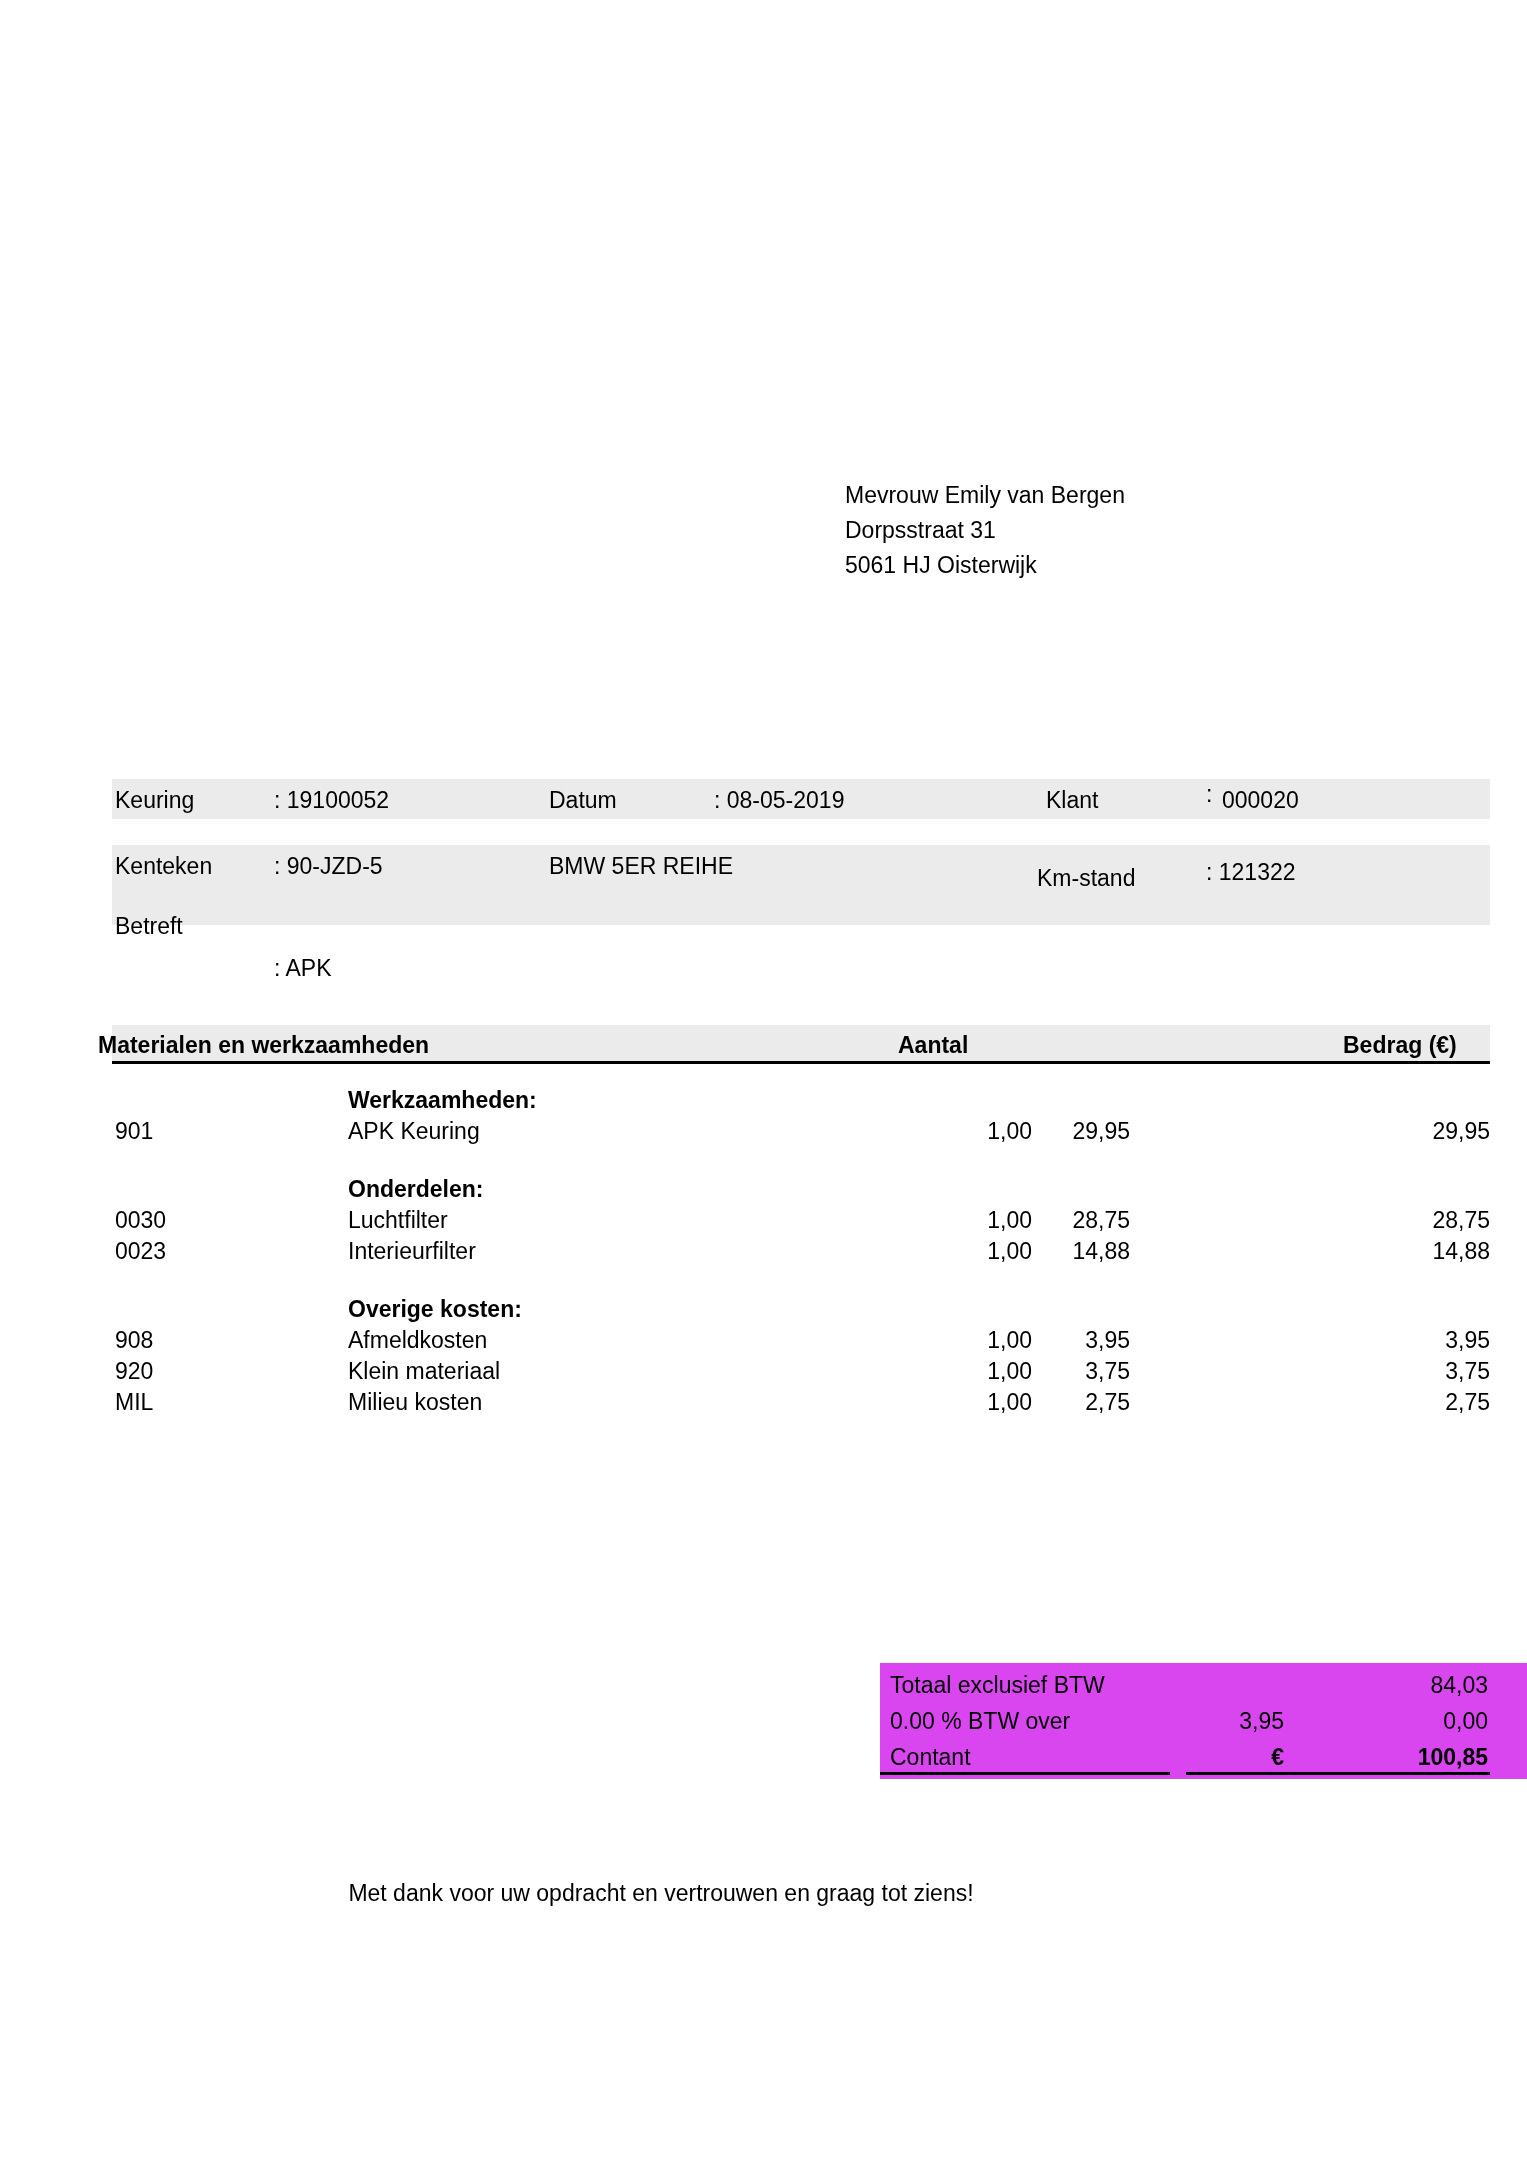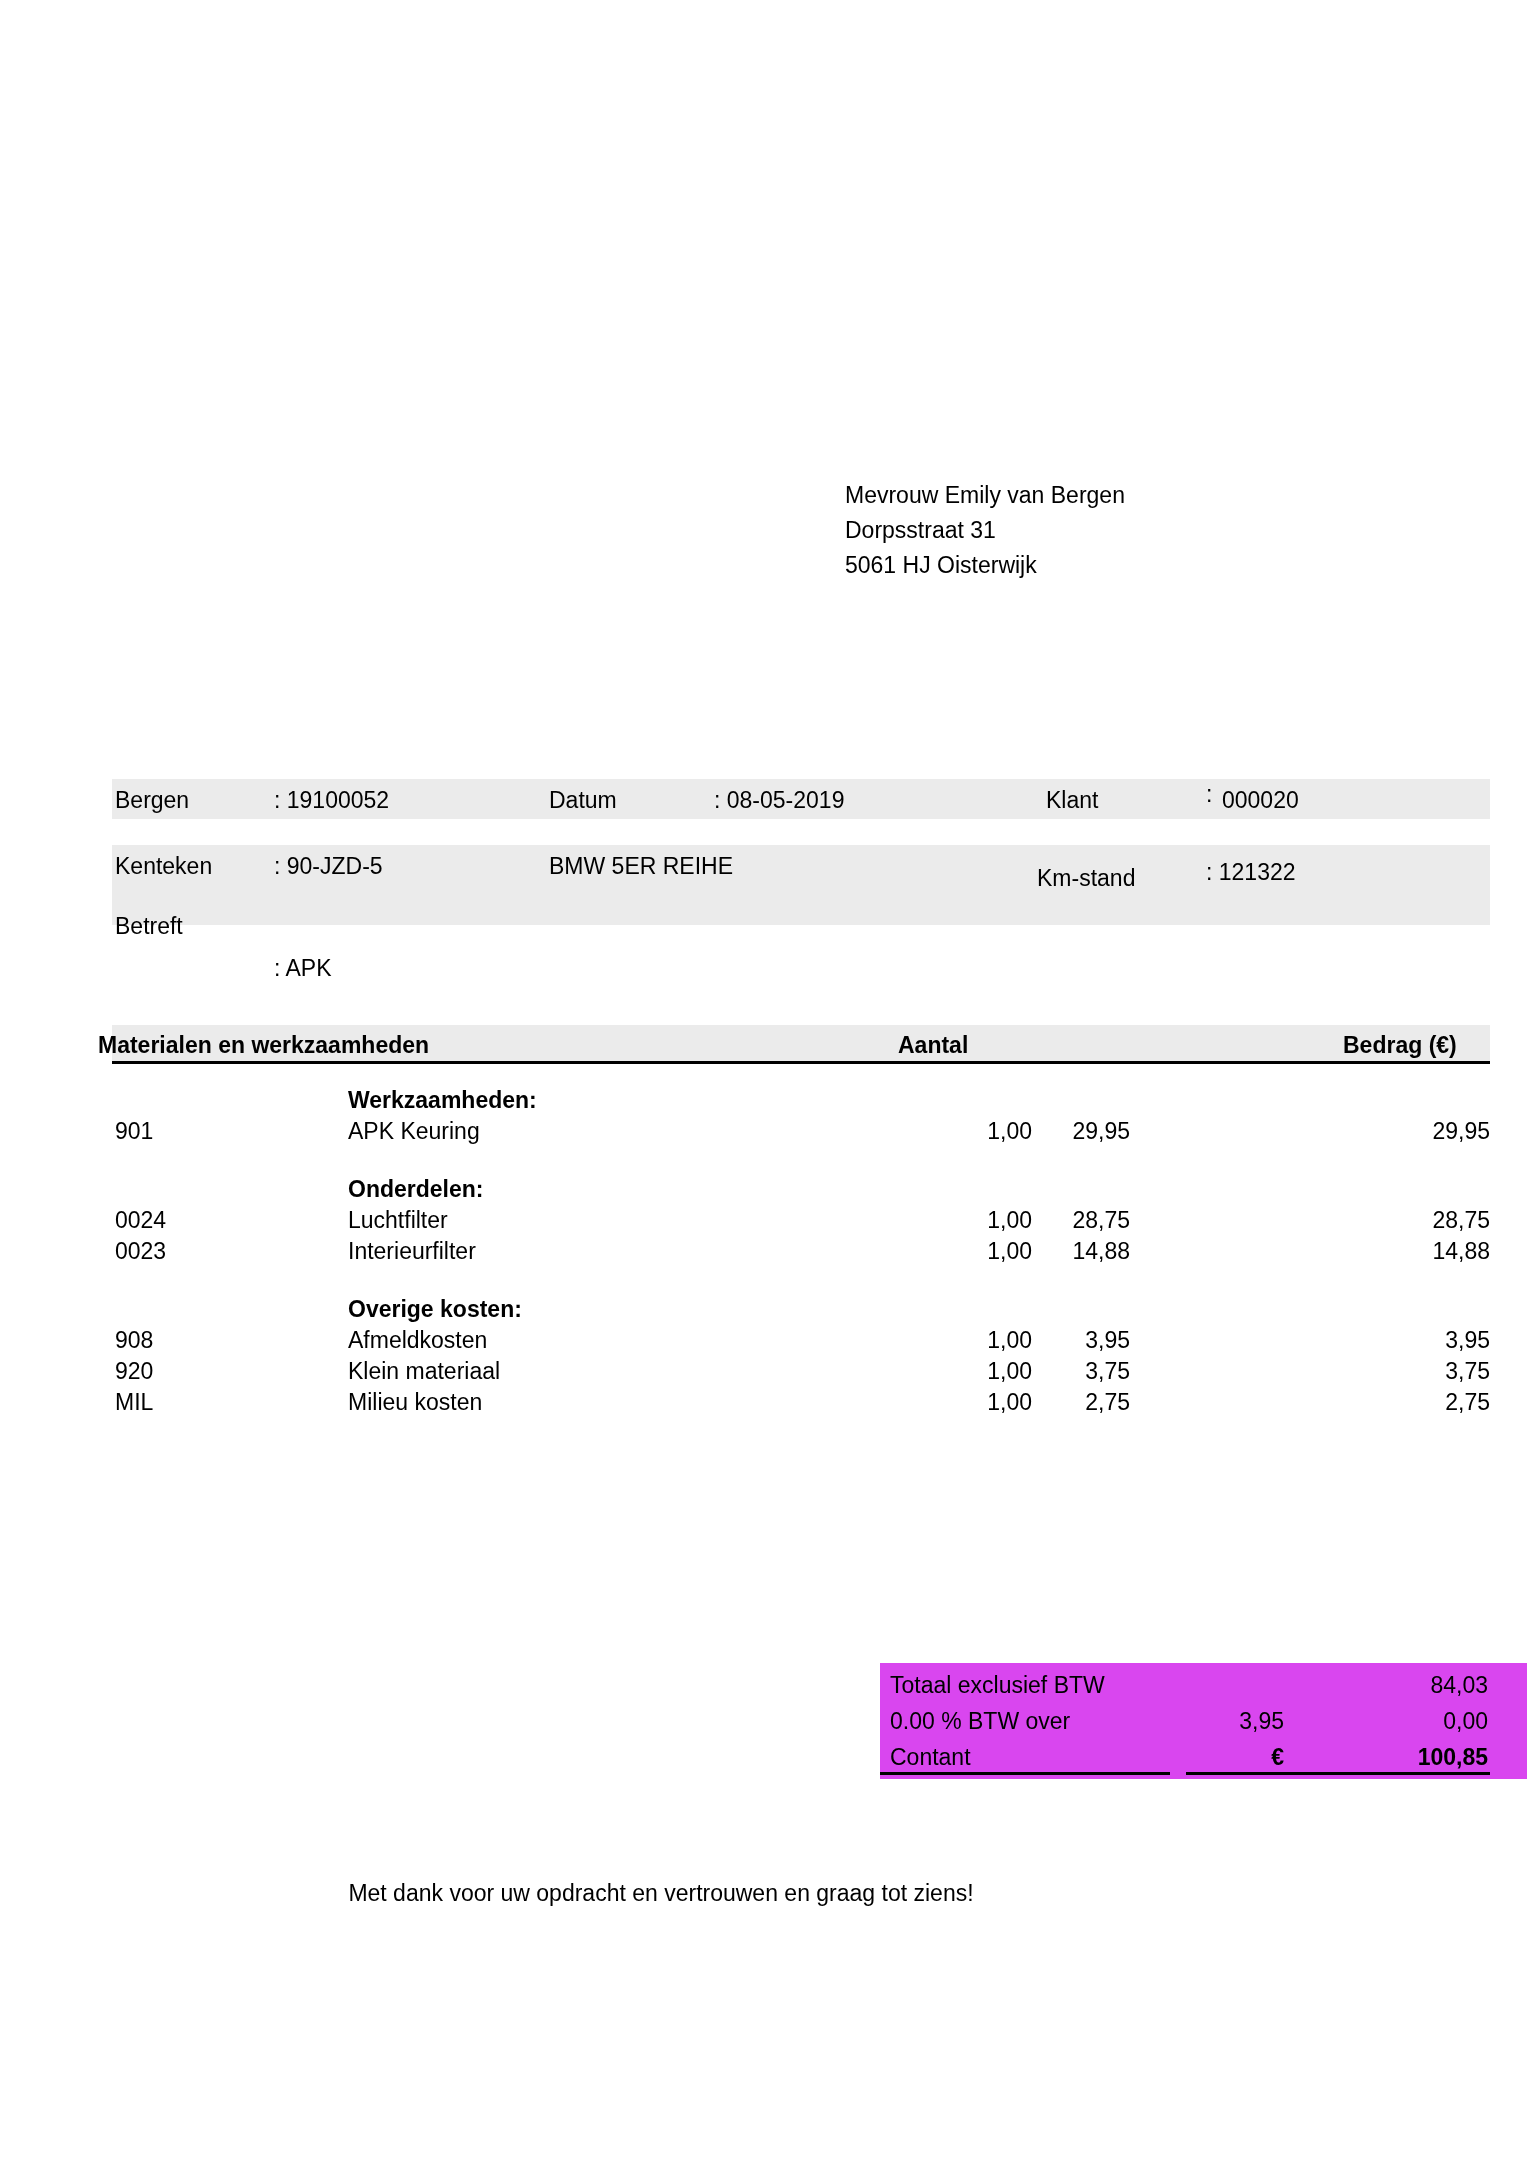--- a/index.html
+++ b/index.html
@@ -191,21 +191,21 @@
 
   <div class="addressee">
     <div>Mevrouw Emily van Bergen</div>
     <div>Dorpsstraat 31</div>
     <div>5061 HJ Oisterwijk</div>
   </div>
 
   <div class="band band-1"></div>
   <div class="band band-2"></div>
 
-  <div class="field field-label f-offerte-l">Bergen</div>
+  <div class="field field-label f-offerte-l">Keuring</div>
   <div class="field field-value f-offerte-v">: 19100052</div>
 
   <div class="field field-label f-datum-l">Datum</div>
   <div class="field field-value f-datum-v">: 08-05-2019</div>
 
   <div class="field field-label f-klant-l">Klant</div>
   <div class="field f-klant-colon">:</div>
   <div class="field field-value f-klant-v">000020</div>
 
   <div class="field field-label f-kenteken-l">Kenteken</div>
@@ -224,21 +224,21 @@
   <div class="th th-bedrag">Bedrag (€)</div>
 
   <div id="line-items">
       <div class="li li-group" style="top: 1086px;">Werkzaamheden:</div>
       <div class="li li-code" style="top: 1117px;">901</div>
       <div class="li li-desc" style="top: 1117px;">APK Keuring</div>
       <div class="col-qty" style="top: 1117px;">1,00</div>
       <div class="col-unit" style="top: 1117px;">29,95</div>
       <div class="col-amt" style="top: 1117px;">29,95</div>
       <div class="li li-group" style="top: 1175px;">Onderdelen:</div>
-      <div class="li li-code" style="top: 1206px;">0024</div>
+      <div class="li li-code" style="top: 1206px;">0030</div>
       <div class="li li-desc" style="top: 1206px;">Luchtfilter</div>
       <div class="col-qty" style="top: 1206px;">1,00</div>
       <div class="col-unit" style="top: 1206px;">28,75</div>
       <div class="col-amt" style="top: 1206px;">28,75</div>
       <div class="li li-code" style="top: 1237px;">0023</div>
       <div class="li li-desc" style="top: 1237px;">Interieurfilter</div>
       <div class="col-qty" style="top: 1237px;">1,00</div>
       <div class="col-unit" style="top: 1237px;">14,88</div>
       <div class="col-amt" style="top: 1237px;">14,88</div>
       <div class="li li-group" style="top: 1295px;">Overige kosten:</div>

